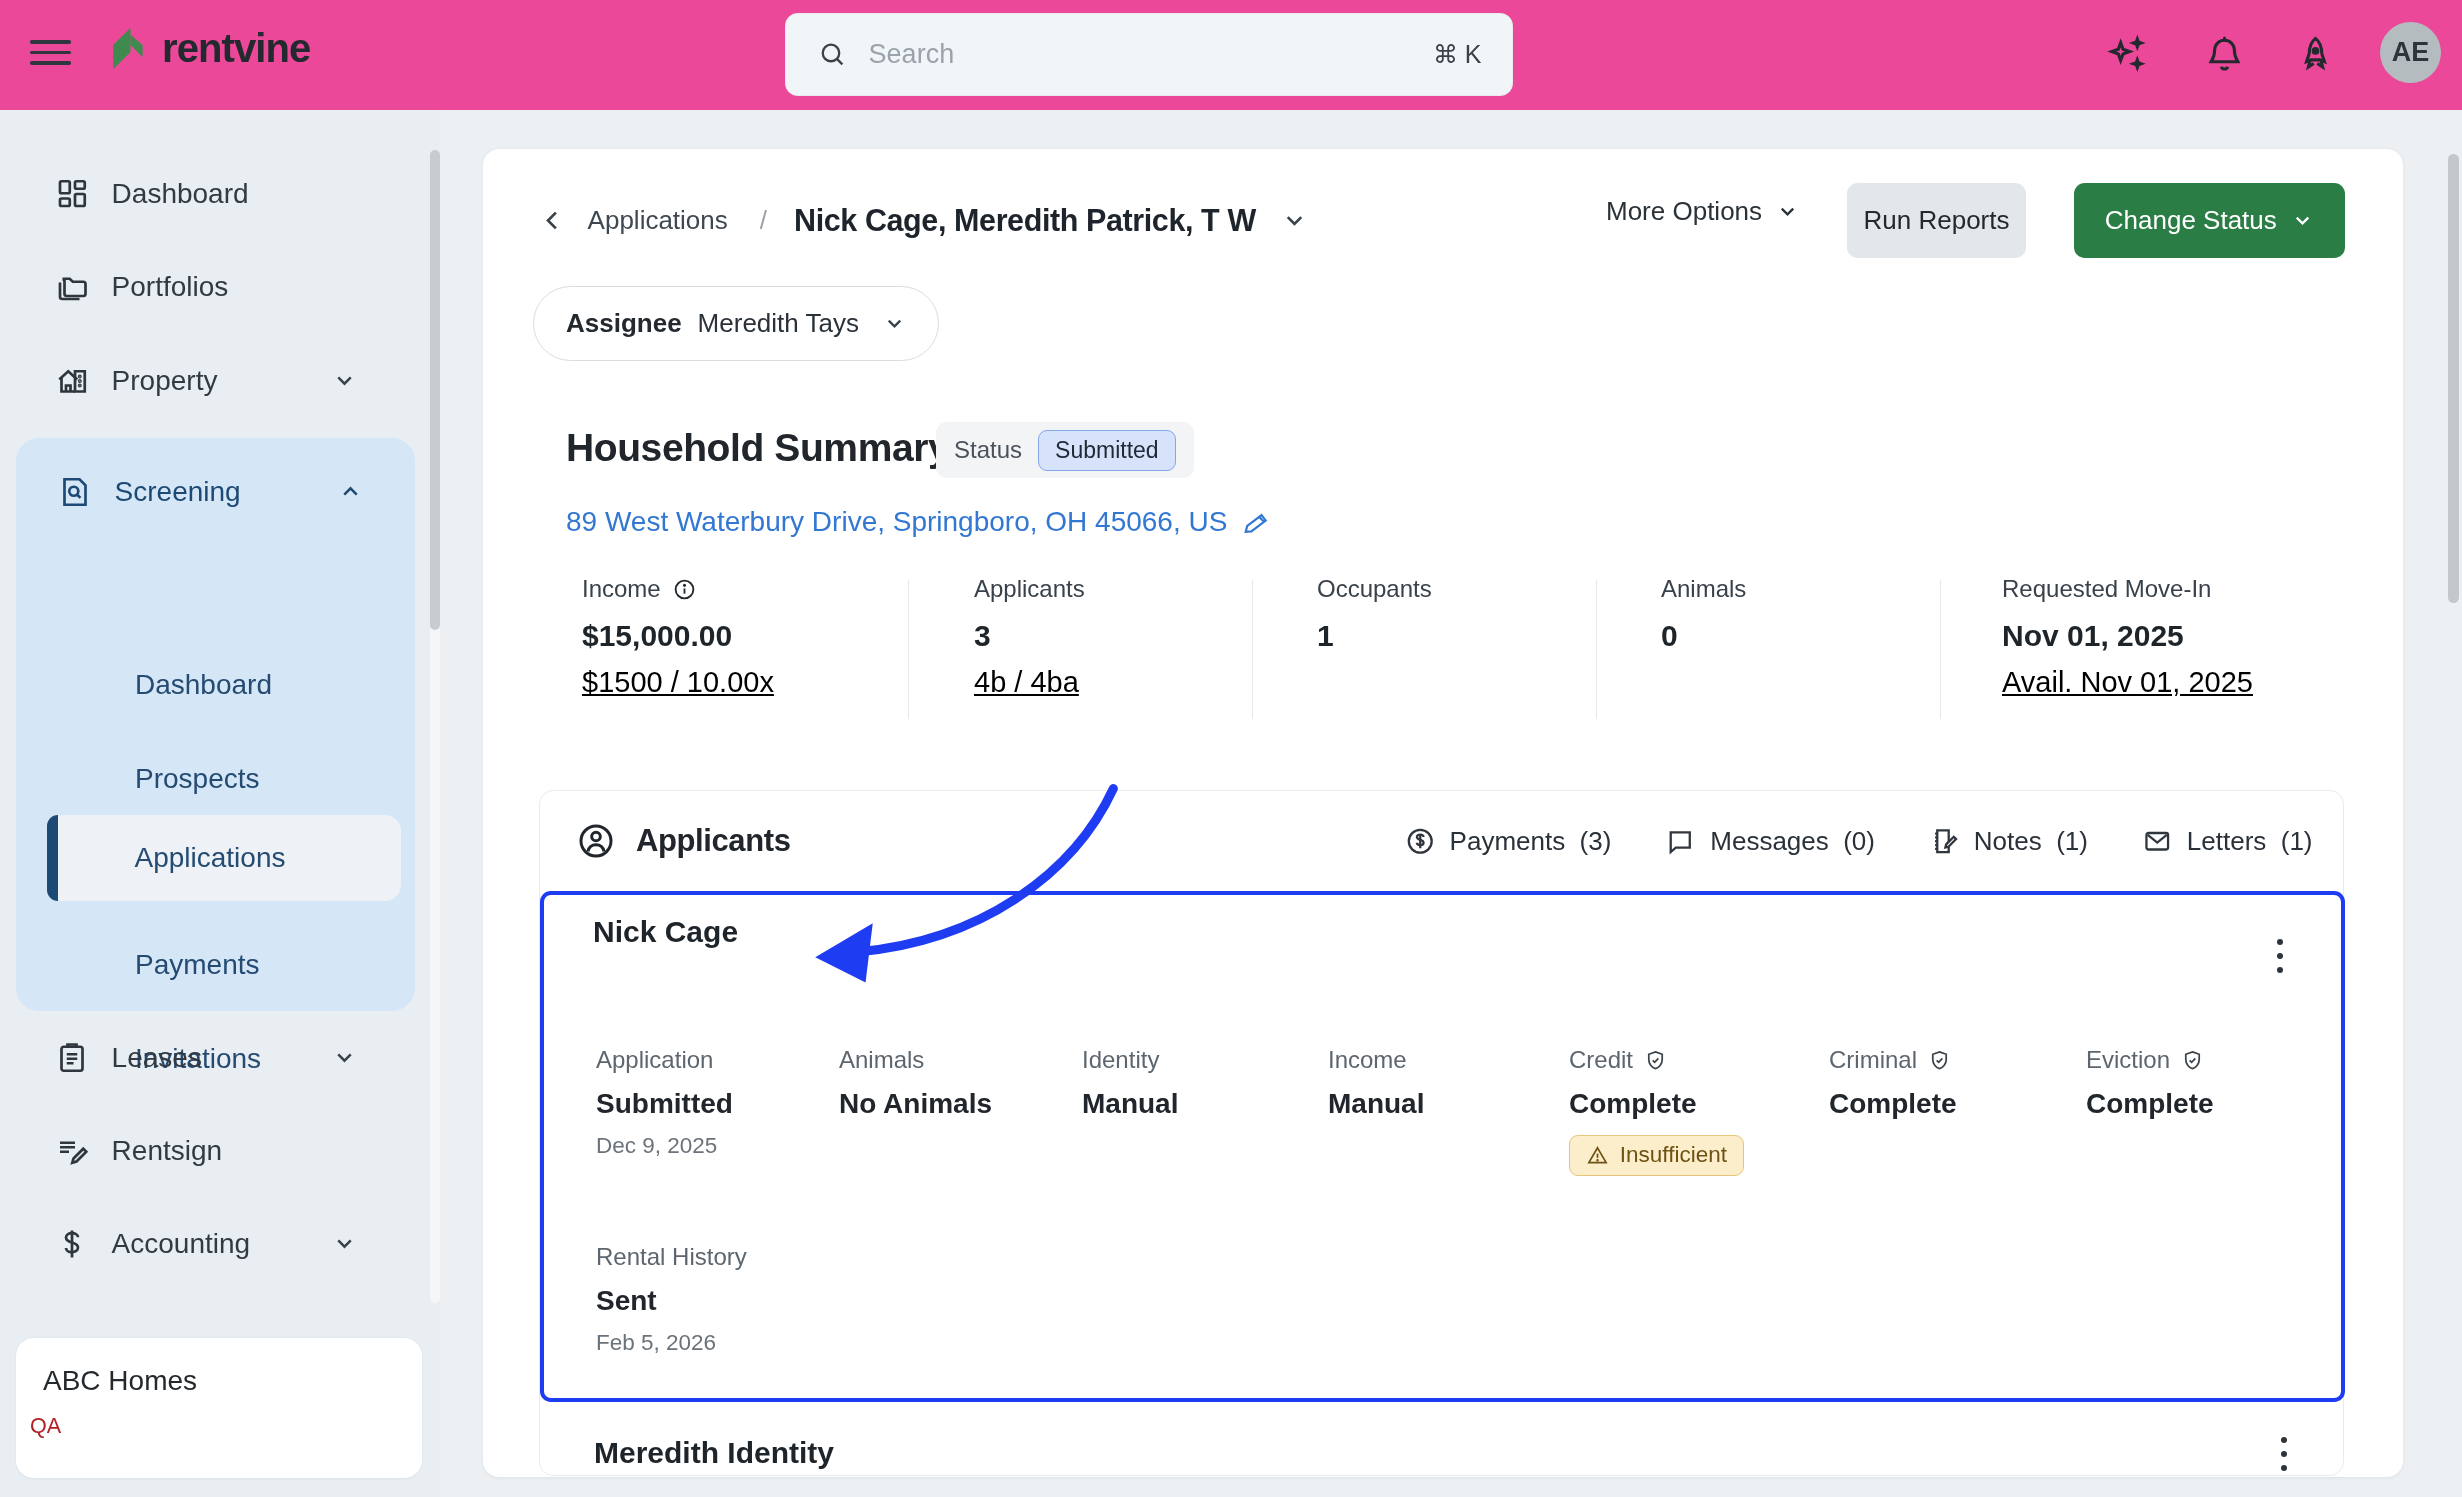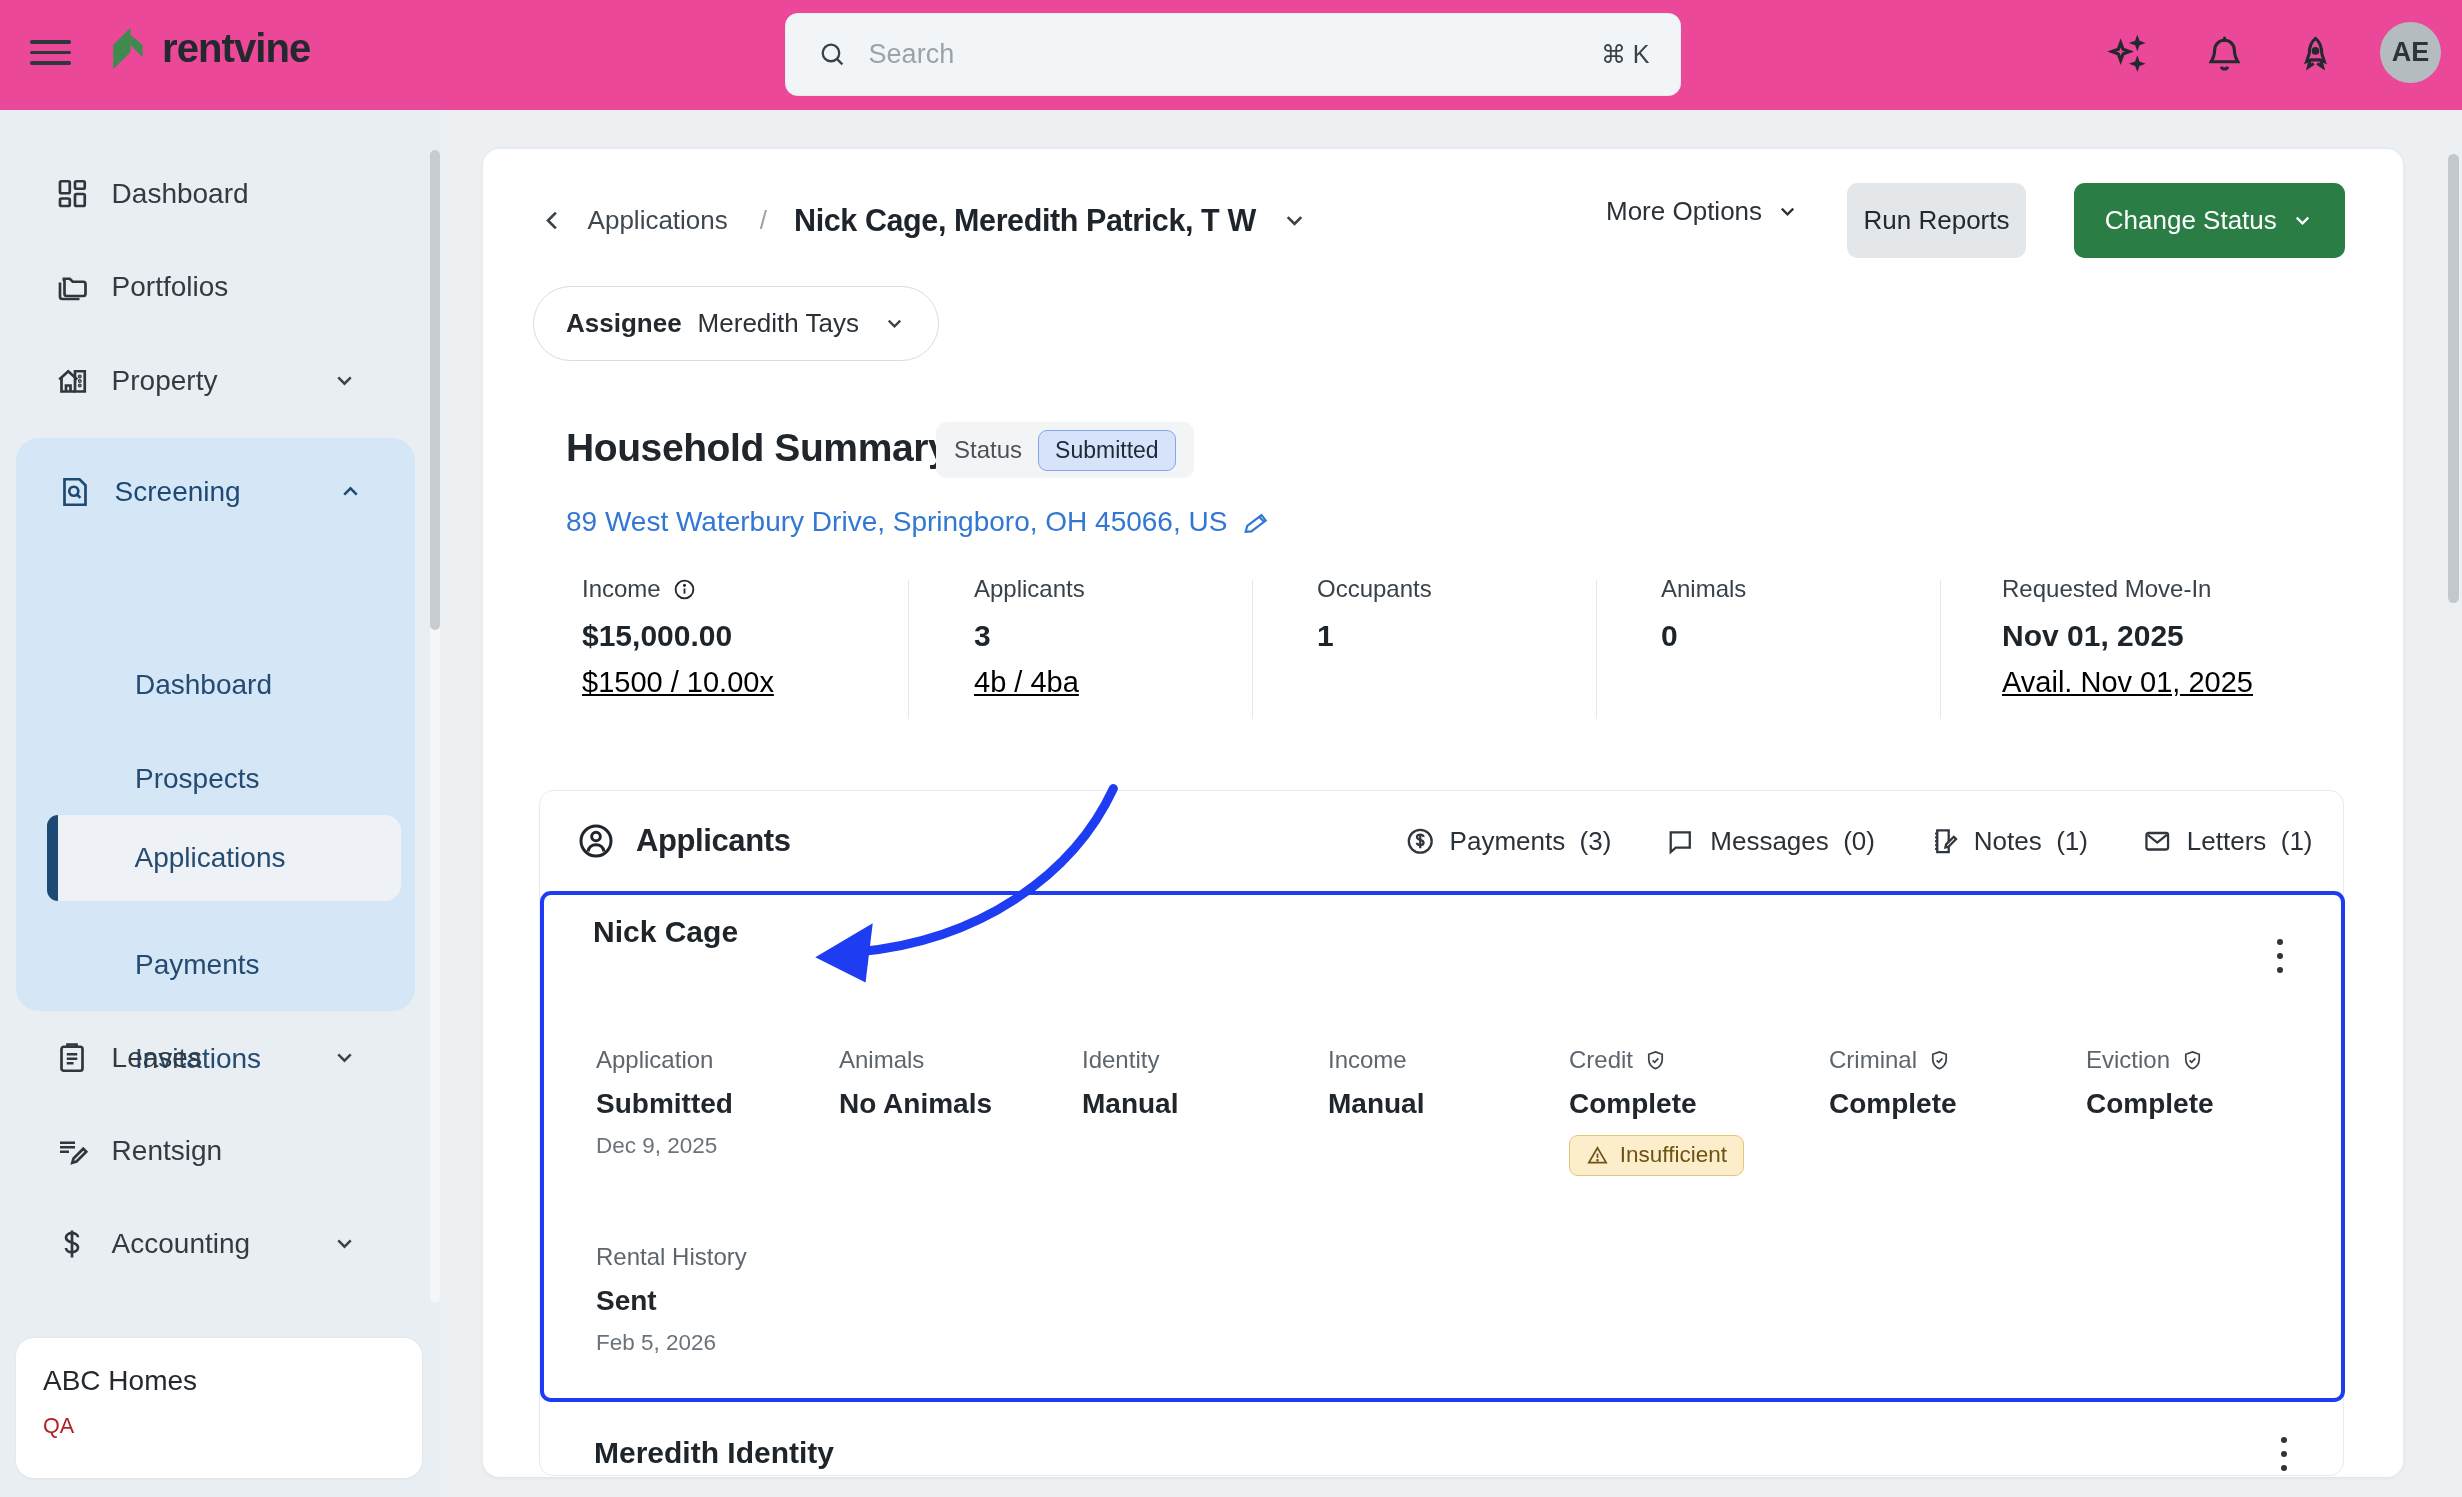--- a/index.html
+++ b/index.html
@@ -6,21 +6,21 @@
   html,body { width:2462px; height:1498px; }
   body { font-family:"Liberation Sans", sans-serif; background:#edf0f3; overflow:hidden; }
   #app { position:relative; width:2462px; height:1498px; background:#edf0f3; }
 
   
   .topbar { position:absolute; left:0; top:0; width:2462px; height:110px; background:#ec4899; z-index:30; }
   .hamburger { position:absolute; left:30px; top:32px; width:41px; height:41px; display:flex; flex-direction:column; justify-content:center; gap:7.2px; cursor:pointer; }
   .hamburger span { display:block; height:3.6px; background:#2f363d; border-radius:1.8px; }
   .brand { position:absolute; left:108px; top:20px; display:flex; align-items:center; gap:9px; }
   .brand-text { font-size:40px; font-weight:700; color:#23292e; letter-spacing:-0.9px; }
-  .searchbox { position:absolute; left:785px; top:12.6px; width:896px; height:83px; background:#f2f5f7; border:0.9px solid #e7ebee; border-radius:12.6px; display:flex; align-items:center; padding:0 30.5px; }
+  .searchbox { position:absolute; left:785px; top:12.6px; width:728px; height:83px; background:#f2f5f7; border:0.9px solid #e7ebee; border-radius:12.6px; display:flex; align-items:center; padding:0 30.5px; }
   .searchbox input { flex:1; border:none; outline:none; background:transparent; font-size:27px; color:#3a4148; margin-left:21.6px; font-family:"Liberation Sans", sans-serif; }
   .searchbox input::placeholder { color:#9aa3ab; }
   .kbd-hint { font-size:25px; color:#3a4148; }
   .top-icon { position:absolute; top:27px; width:54px; height:54px; display:flex; align-items:center; justify-content:center; cursor:pointer; color:#23292e; }
   .avatar { position:absolute; left:2380px; top:21.6px; width:61px; height:61px; border-radius:50%; background:#b4bcbf; display:flex; align-items:center; justify-content:center; font-size:27px; font-weight:700; color:#2d343a; cursor:pointer; }
 
   
   .sidebar { position:absolute; left:0; top:110px; width:440px; height:1388px; background:#e9eef2; }
   .nav-item { position:absolute; left:0; width:422px; height:57px; display:flex; align-items:center; cursor:pointer; color:#333a42; }
   .nav-item .nicon { width:36px; height:36px; margin-left:54px; color:#2f363d; flex:0 0 auto; }
@@ -31,21 +31,21 @@
   .screening-head .nicon { width:36px; height:36px; margin-left:41px; }
   .screening-head .nlabel { font-size:28px; margin-left:21.6px; }
   .screening-head .nchev { position:absolute; right:45px; width:25px; height:25px; }
   .sub-item { position:absolute; left:0; width:399px; height:57px; display:flex; align-items:center; cursor:pointer; color:#254b72; font-size:28px; }
   .sub-item .slabel { margin-left:119px; }
   .sub-active { left:30.5px; width:354px; height:86px; background:#eef2f6; border-radius:16px; }
   .sub-active .bar { position:absolute; left:0; top:0; width:11.7px; height:86px; background:#1d4a74; border-radius:16px 0 0 16px; }
   .sub-active .slabel { margin-left:88px; }
   .org-card { position:absolute; left:16px; top:1228px; width:406px; height:140px; background:#ffffff; border-radius:18px; box-shadow:0 0.9px 2.7px rgba(20,30,40,.06); cursor:pointer; }
   .org-name { position:absolute; left:27px; top:27px; font-size:28px; color:#23292e; }
-  .org-env { position:absolute; left:27px; top:75px; font-size:21.6px; color:#b32025; }
+  .org-env { position:absolute; left:14px; top:75px; font-size:21.6px; color:#b32025; }
   .side-scroll-track { position:absolute; left:430px; top:40px; width:10px; height:1153px; background:#f4f6f8; border-radius:5.4px; }
   .side-scroll-thumb { position:absolute; left:430px; top:40px; width:10px; height:480px; background:#c6ccd0; border-radius:5.4px; cursor:grab; }
 
   
   .main-card { position:absolute; left:483px; top:149px; width:1920px; height:1328px; background:#ffffff; border-radius:16px; box-shadow:0 0.9px 3.6px rgba(20,30,40,.07); }
   .win-scroll-thumb { position:absolute; left:2448px; top:154px; width:10.8px; height:449px; background:#c3c8cc; border-radius:5.4px; cursor:grab; z-index:40; }
 
   .crumb-row { position:absolute; left:539px; top:189px; height:63px; display:flex; align-items:center; }
   .back-chev { width:27px; height:27px; color:#3a424a; cursor:pointer; }
   .crumb-link { font-size:26px; color:#3f4850; margin-left:21.6px; cursor:pointer; }

